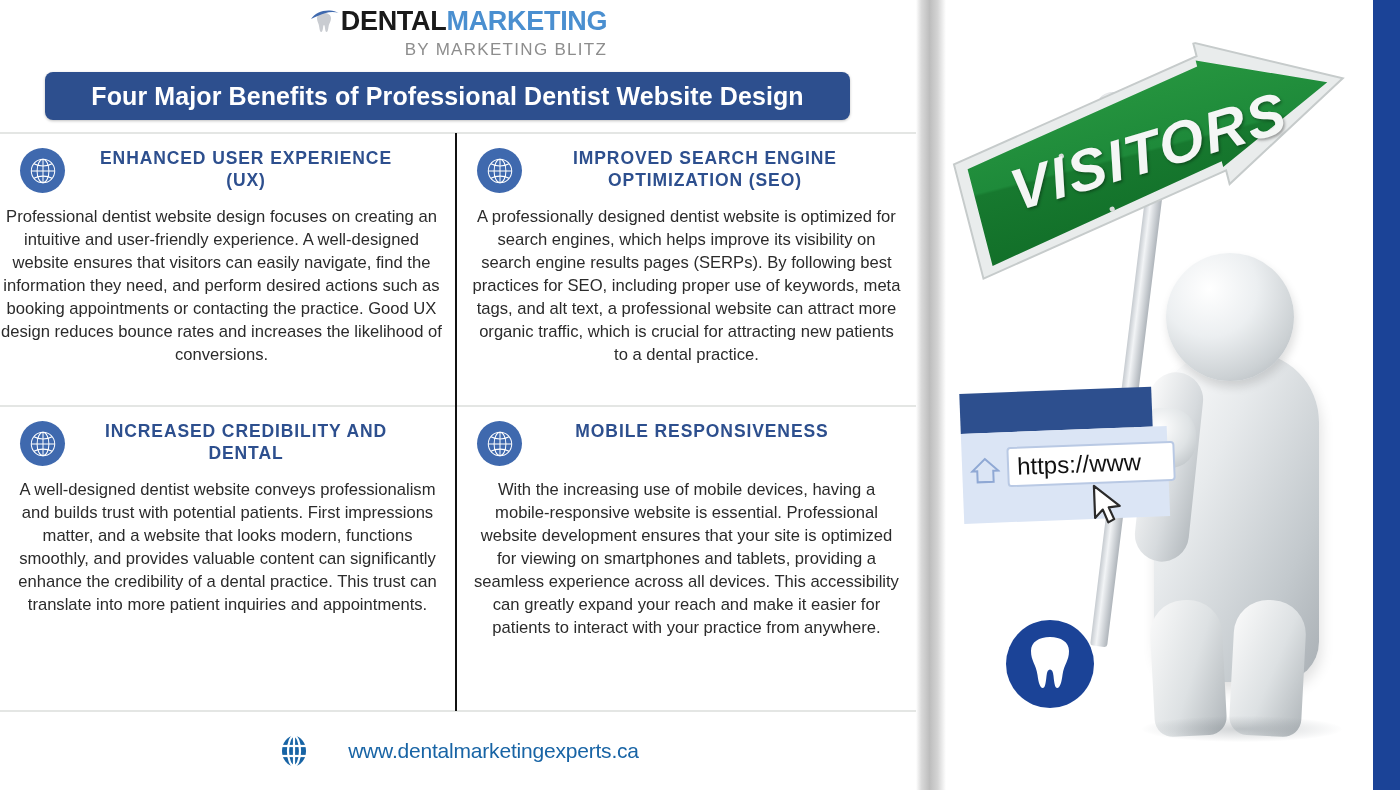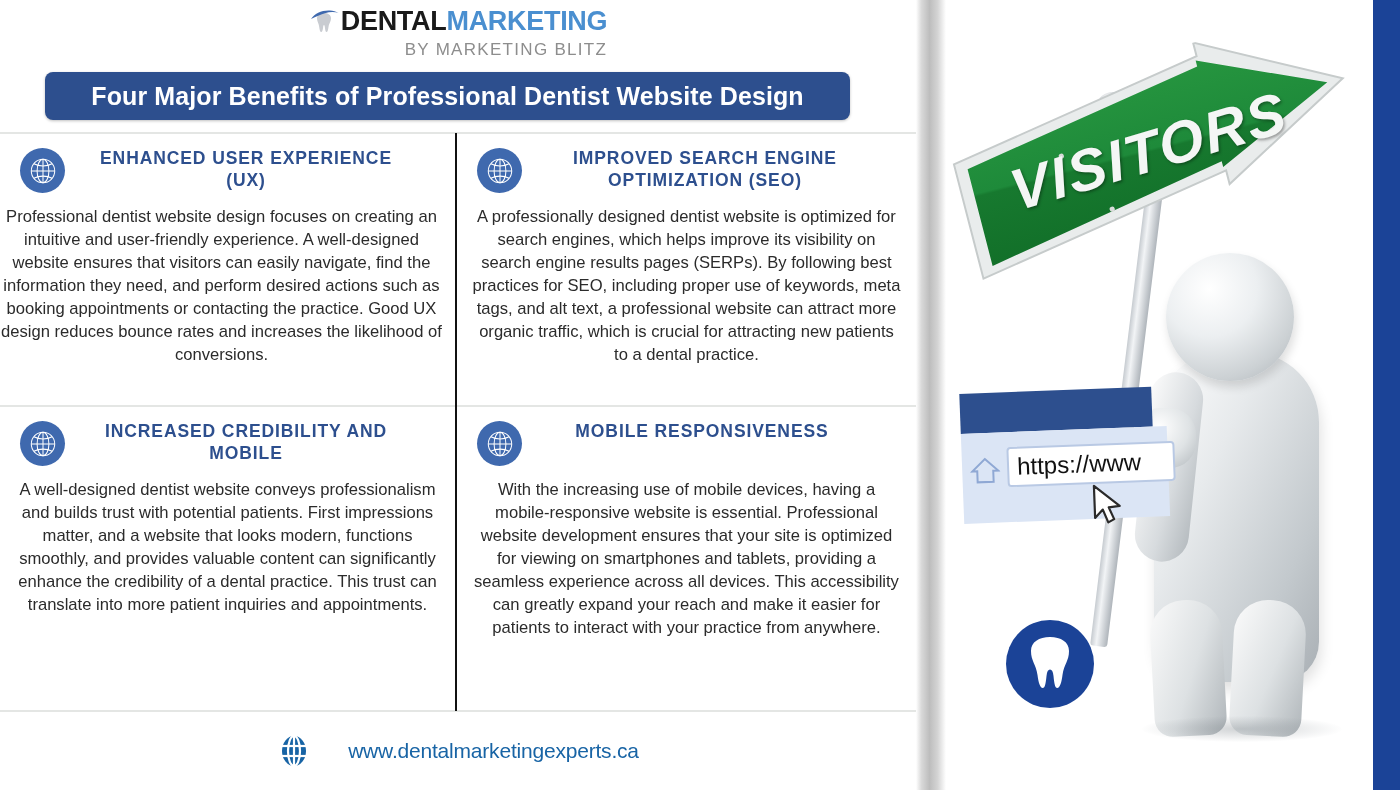--- a/index.html
+++ b/index.html
@@ -424,21 +424,21 @@
         <span class="globe-badge">
           <svg width="30" height="30" viewBox="0 0 32 32" fill="none" stroke="#ffffff" stroke-width="1.1">
             <circle cx="16" cy="16" r="12.5"></circle>
             <ellipse cx="16" cy="16" rx="6.3" ry="12.5"></ellipse>
             <line x1="16" y1="3.5" x2="16" y2="28.5"></line>
             <line x1="3.5" y1="16" x2="28.5" y2="16"></line>
             <path d="M6.3 8.3c5.6 3 13.8 3 19.4 0"></path>
             <path d="M6.3 23.7c5.6-3 13.8-3 19.4 0"></path>
           </svg>
         </span>
-        <div class="quad-title">INCREASED CREDIBILITY AND MOBILE</div>
+        <div class="quad-title">INCREASED CREDIBILITY AND DENTAL</div>
       </div>
       <div class="quad-body">A well-designed dentist website conveys professionalism and builds trust with potential patients. First impressions matter, and a website that looks modern, functions smoothly, and provides valuable content can significantly enhance the credibility of a dental practice. This trust can translate into more patient inquiries and appointments.</div>
     </div>
 
     <div class="quad q4">
       <div class="quad-head">
         <span class="globe-badge">
           <svg width="30" height="30" viewBox="0 0 32 32" fill="none" stroke="#ffffff" stroke-width="1.1">
             <circle cx="16" cy="16" r="12.5"></circle>
             <ellipse cx="16" cy="16" rx="6.3" ry="12.5"></ellipse>

